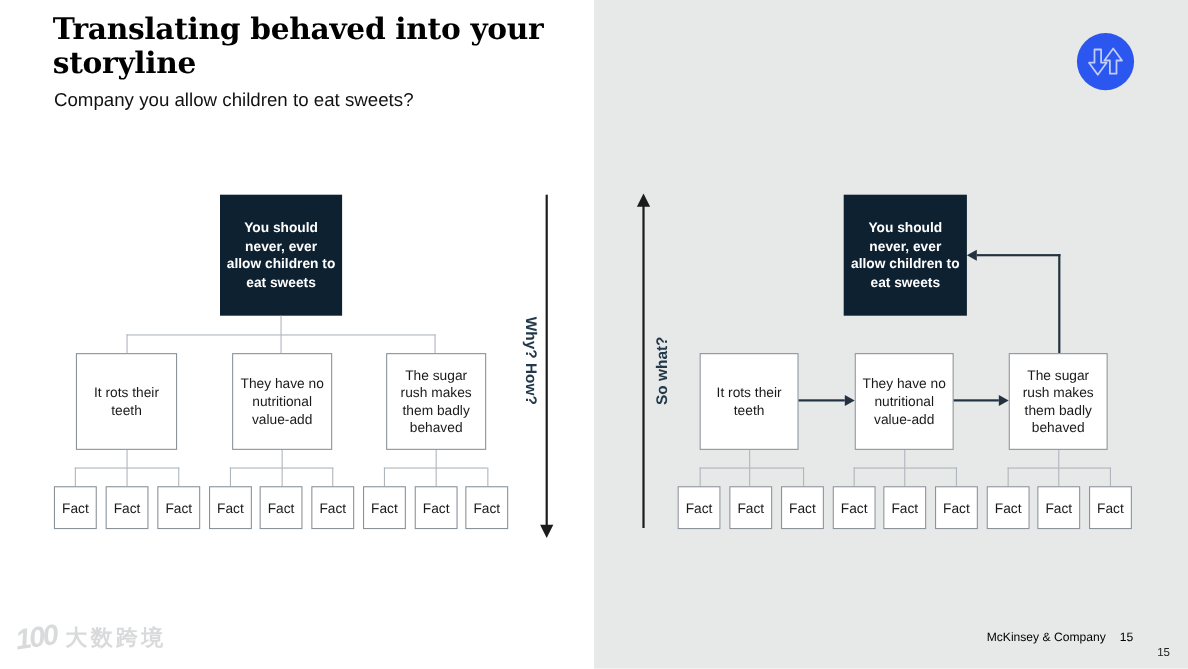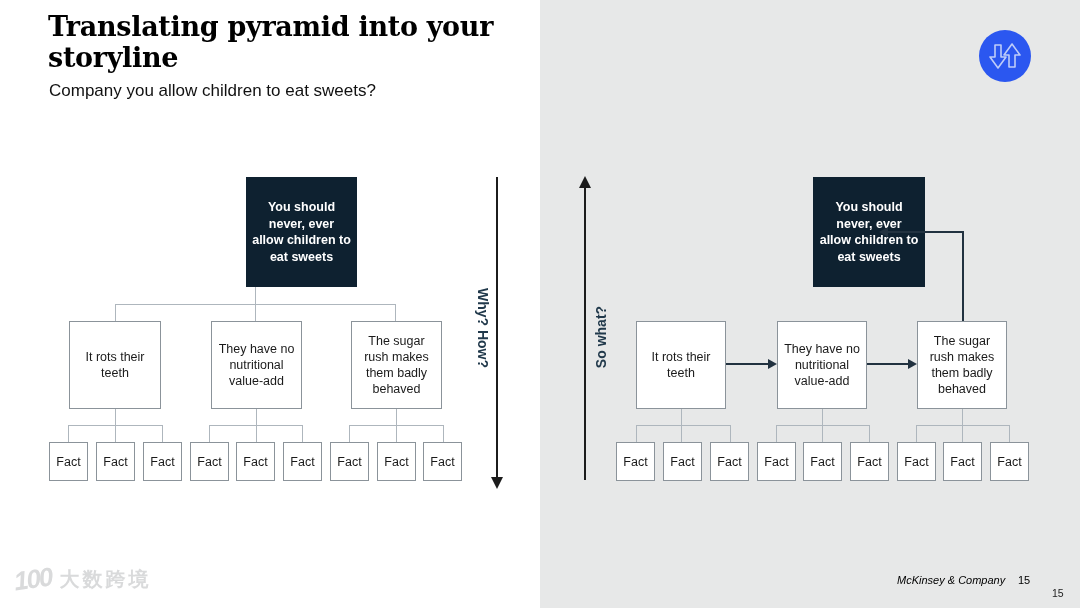--- a/index.html
+++ b/index.html
@@ -10,58 +10,58 @@
 
   .title { position:absolute; left:48px; top:12px; width:480px;
            font-family:"DejaVu Serif", serif; font-weight:bold;
            font-size:27px; line-height:1.13; color:#000; letter-spacing:-0.3px; }
   .subtitle { position:absolute; left:49px; top:81px; width:480px;
               font-size:17px; color:#111; }
 
   
   .darkbox { position:absolute; background:#0e2130; color:#fff; font-weight:bold;
              font-size:12.5px; line-height:1.32; text-align:center;
-             display:flex; align-items:center; justify-content:center; padding:6px;margin-left:46px; }
+             display:flex; align-items:center; justify-content:center; padding:6px; }
   .wbox { position:absolute; background:#fff; border:1px solid #8b939a; color:#1a1a1a;
           font-size:12.5px; line-height:1.3; text-align:center;
           display:flex; align-items:center; justify-content:center; padding:4px; }
   .fact { position:absolute; width:39px; height:39px; top:442px; background:#fff;
           border:1px solid #8b939a; color:#1a1a1a; font-size:12.5px;
           display:flex; align-items:center; justify-content:center; }
 
   
   .cl { position:absolute; background:#aeb6bd; }       
   .nl { position:absolute; background:#223240; }       
   .bl { position:absolute; background:#1c1c1c; }       
   .ah { position:absolute; width:0; height:0; }        
 
   .axis-label { position:absolute; width:130px; height:20px; text-align:center;
                 font-weight:bold; font-size:14px; color:#21394b; white-space:nowrap; }
 
   .icon-btn { position:absolute; left:979px; top:30px; width:52px; height:52px;
               border-radius:50%; background:#2b57f0; display:flex;
               align-items:center; justify-content:center; cursor:pointer; }
 
-  .footer-brand { position:absolute; left:897px; top:574px; font-size:11px; color:#000;font-style:italic; }
+  .footer-brand { position:absolute; left:897px; top:574px; font-size:11px; color:#000; }
   .footer-page  { position:absolute; left:1018px; top:574px; font-size:11px; color:#000; }
   .footer-page2 { position:absolute; left:1052px; top:587px; font-size:10.5px; color:#222; }
 
   .watermark { position:absolute; left:14px; top:564px; display:flex; align-items:center;
                color:#d9dadb; font-weight:bold; }
   .wm-logo { font-size:26px; font-style:italic; letter-spacing:-2px; margin-right:8px;
              transform:rotate(-8deg); }
   .wm-text { font-size:20px; letter-spacing:3px;text-align:right; }
 </style>
 </head>
 <body>
 
 <div class="slide">
   <div class="right-panel"></div>
 
-  <div class="title">Translating pyramid into your storyline</div>
+  <div class="title">Translating behaved into your storyline</div>
   <div class="subtitle">Company you allow children to eat sweets?</div>
 
   <div>
     <div class="darkbox" style="left:200px; top:177px; width:111px; height:110px;">You should never, ever allow children to eat sweets</div>
 
     <div class="cl" style="left:255px; top:287px; width:1px; height:17px;"></div>
     <div class="cl" style="left:115px; top:304px; width:281px; height:1px;"></div>
     <div class="cl" style="left:115px; top:304px; width:1px; height:17px;"></div>
     <div class="cl" style="left:255px; top:304px; width:1px; height:17px;"></div>
     <div class="cl" style="left:395px; top:304px; width:1px; height:17px;"></div>

